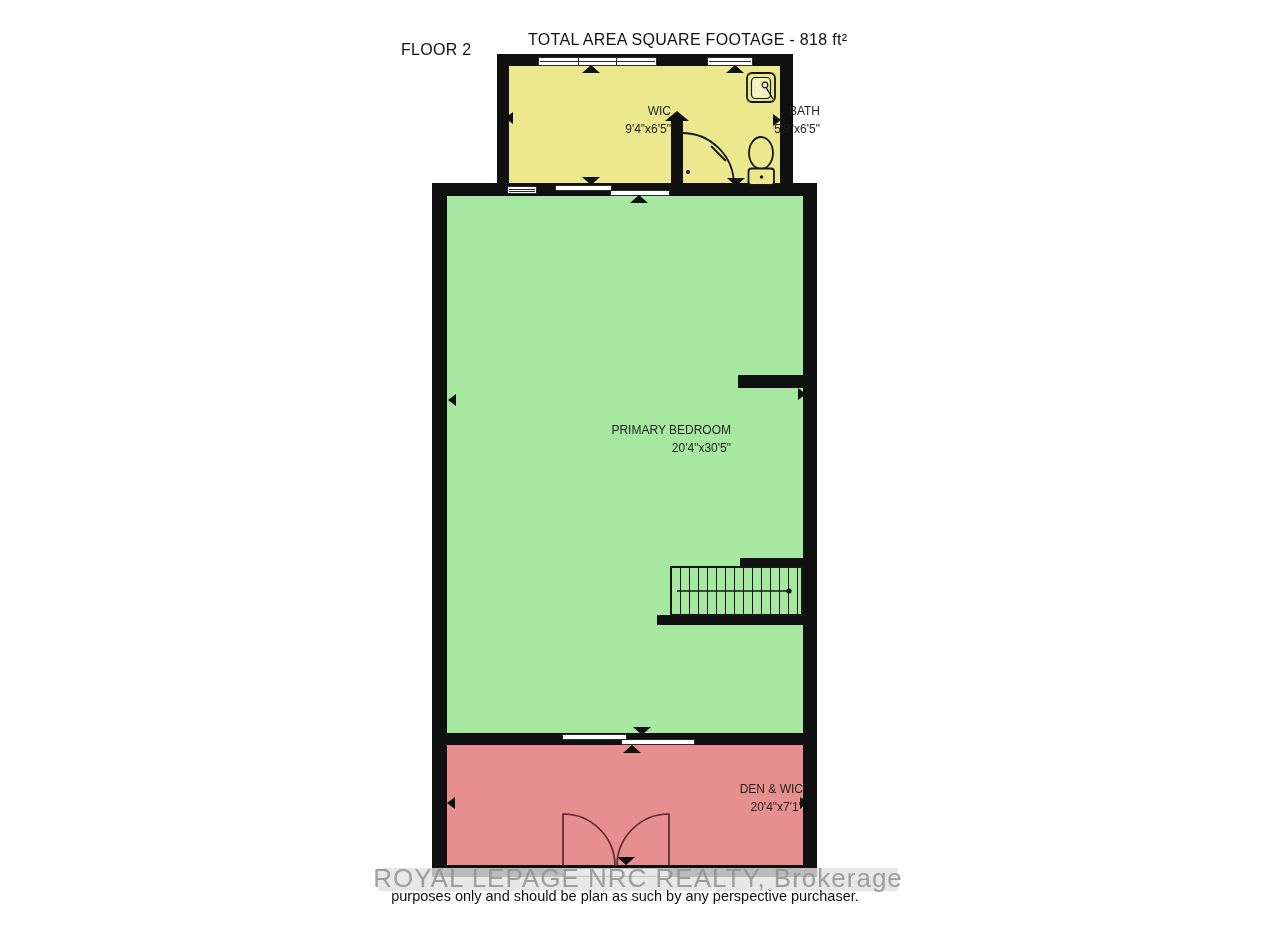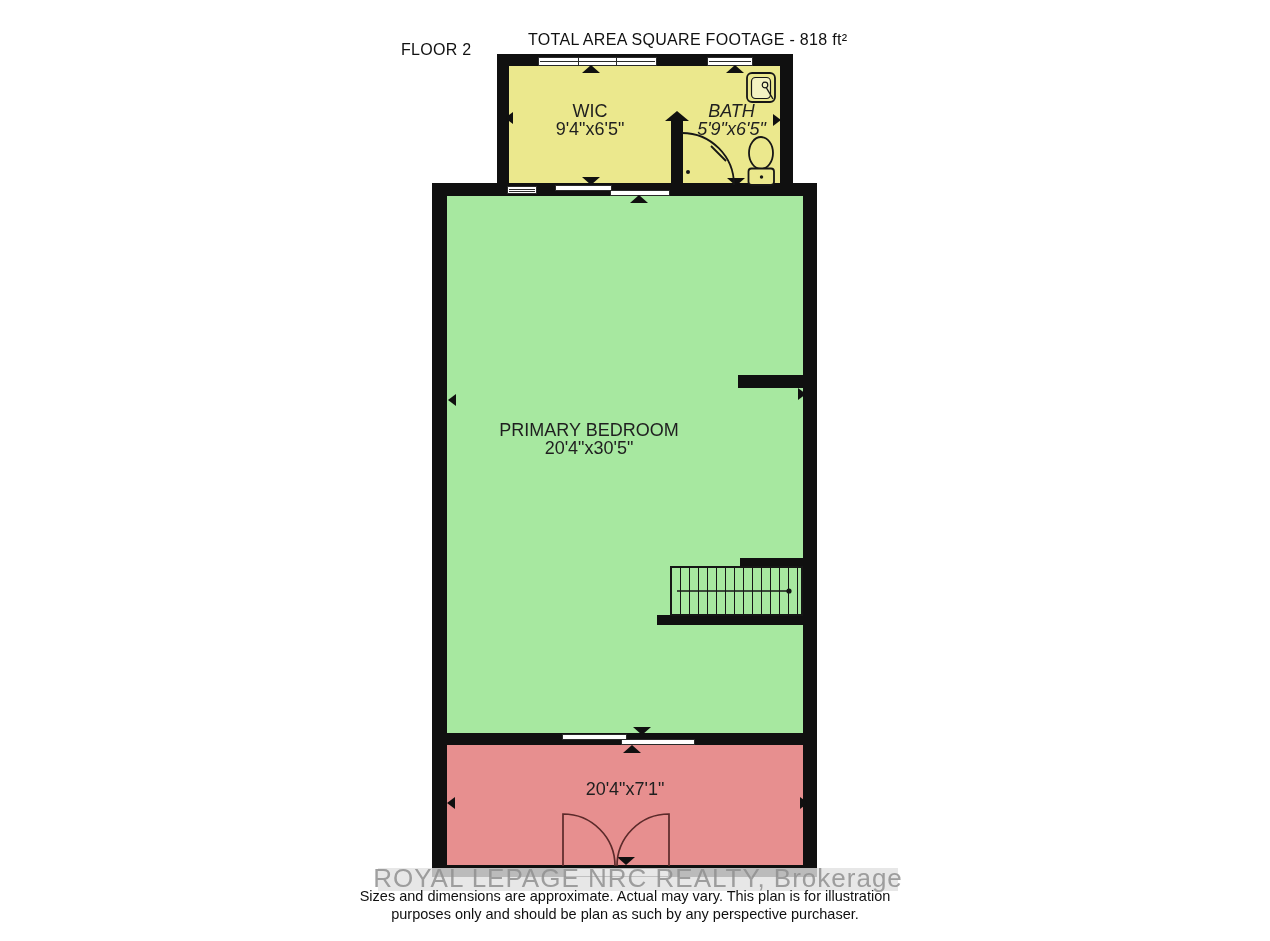--- a/index.html
+++ b/index.html
@@ -15,21 +15,21 @@
     --watermark-text:rgba(143,143,143,0.85);
   }
   html,body{margin:0;padding:0;background:#fff;}
   #canvas{
     position:relative;width:1270px;height:941px;background:#fff;overflow:hidden;
     font-family:"Liberation Sans","DejaVu Sans",sans-serif;color:var(--label-color);
   }
   .wallrect{position:absolute;background:var(--wall);}
   .floor{position:absolute;}
   .hdr{position:absolute;font-size:16px;color:#111;letter-spacing:.3px;white-space:nowrap;}
-  .room-label{position:absolute;text-align:center;font-size:18px;line-height:18px;color:var(--label-color);white-space:nowrap;}
+  .room-label{position:absolute;text-align:right;font-size:12px;line-height:18px;color:var(--label-color);white-space:nowrap;}
   .win{position:absolute;background:var(--window-fill);border:1px solid var(--window-stroke);box-sizing:border-box;}
   .win-vline{position:absolute;top:0;bottom:0;width:1px;background:var(--window-stroke);}
   .win-hline{position:absolute;left:1px;right:1px;height:1px;background:var(--window-stroke);}
   .tri{position:absolute;width:0;height:0;}
   .tri.up{border-left:9px solid transparent;border-right:9px solid transparent;border-bottom:8px solid var(--wall);}
   .tri.down{border-left:9px solid transparent;border-right:9px solid transparent;border-top:8px solid var(--wall);}
   .tri.left{border-top:6px solid transparent;border-bottom:6px solid transparent;border-right:8px solid var(--wall);}
   .tri.right{border-top:6px solid transparent;border-bottom:6px solid transparent;border-left:8px solid var(--wall);}
   .stairbox{
     position:absolute;left:670px;top:566px;width:133px;height:50px;box-sizing:border-box;
@@ -140,32 +140,32 @@
     <g>
       <path class="dr" d="M 563 866 L 563 814 A 52 52 0 0 1 615 866"></path>
       <path class="dr" d="M 669 866 L 669 814 A 52 52 0 0 0 617 866"></path>
     </g>
   </svg>
 
   <div class="room-label z7" style="left:509px;top:102px;width:162px;">
     <div>WIC</div>
     <div>9'4"x6'5"</div>
   </div>
-  <div class="room-label z7" style="left:683px;top:102px;width:97px;font-style:italic;">
+  <div class="room-label z7" style="left:723px;top:102px;width:97px;">
     <div>BATH</div>
     <div>5'9"x6'5"</div>
   </div>
   <div class="room-label z7" style="left:447px;top:421px;width:284px;">
     <div>PRIMARY BEDROOM</div>
     <div>20'4"x30'5"</div>
   </div>
   <div class="room-label z7" style="left:447px;top:780px;width:356px;">
+    <div>DEN &amp; WIC</div>
     <div>20'4"x7'1"</div>
   </div>
 
   <div class="wm-band"></div>
   <div class="wm-text">ROYAL LEPAGE NRC REALTY, Brokerage</div>
   <div class="disclaimer">
-    <div>Sizes and dimensions are approximate. Actual may vary. This plan is for illustration</div>
     <div>purposes only and should be plan as such by any perspective purchaser.</div>
   </div>
 
 </div>
 
 </body></html>

